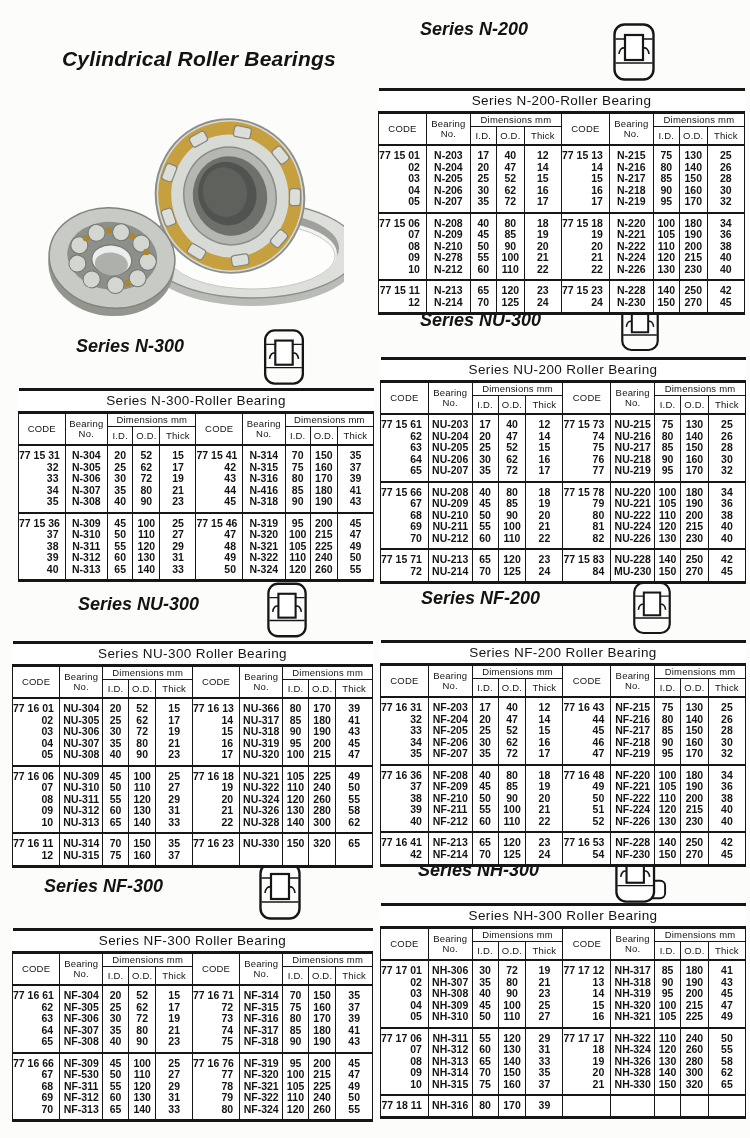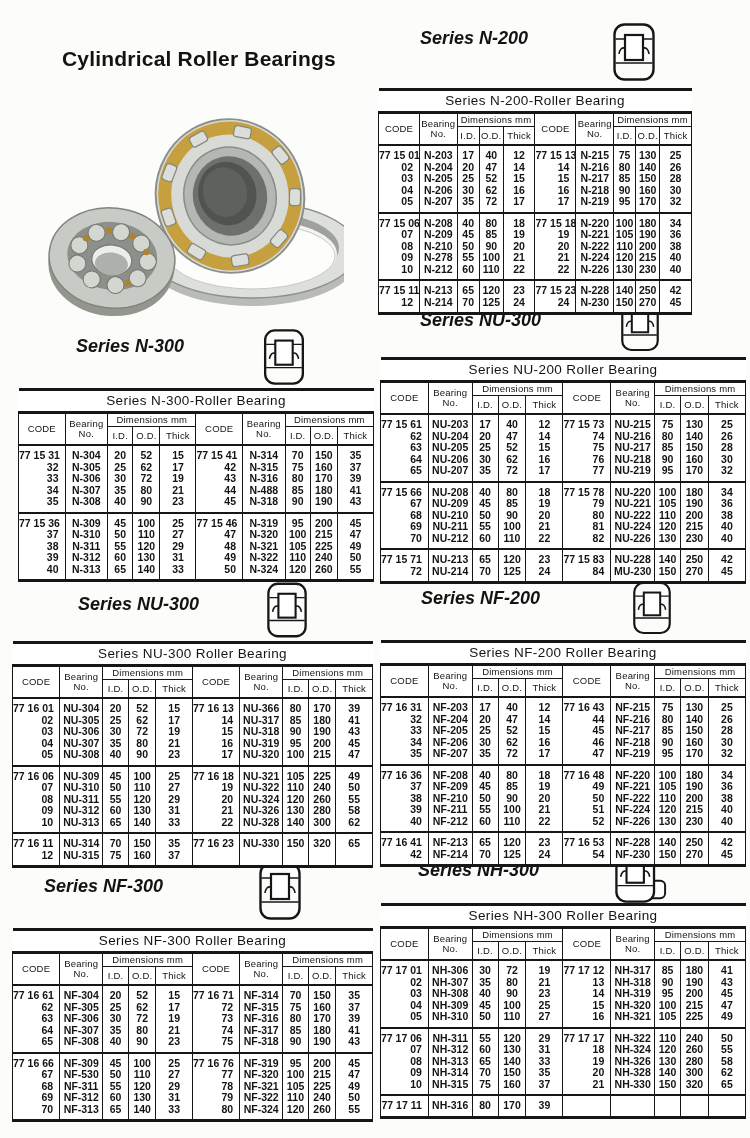--- a/index.html
+++ b/index.html
@@ -1,19 +1,19 @@
 <!DOCTYPE html>
 <html><head>
 <meta charset="utf-8">
 <style>
   html,body{margin:0;padding:0}
   body{width:750px;height:1138px;position:relative;background:#fcfcfa;color:#131313;
        font-family:"Liberation Sans",sans-serif;overflow:hidden}
   .abs{position:absolute}
-  .page-title{font-size:21px;font-weight:700;letter-spacing:.2px;white-space:nowrap}
+  .page-title{font-size:21px;font-weight:700;font-style:italic;letter-spacing:.2px;white-space:nowrap}
   .series-heading{font-size:18px;font-weight:700;font-style:italic;white-space:nowrap}
   .table-host table{width:100%;border-collapse:collapse;table-layout:fixed;background:#fff;
        border-top:3px solid #161616;border-bottom:3px solid #161616}
   .t-title{font-size:13.5px;font-weight:400;text-align:center;padding:2px 0 3px;
        border-bottom:3px solid #161616;letter-spacing:.4px}
   th{font-weight:400}
   th.h{font-size:9.5px;line-height:10px;text-align:center;vertical-align:middle;
        border:1px solid #161616;padding:1px 0;letter-spacing:.2px}
   th.h2{height:15px}
   thead{border-bottom:2px solid #161616}
@@ -97,21 +97,21 @@
         <circle cx="18" cy="-24" r="3.2"></circle>
       <circle cx="-6" cy="-27" r="3.2"></circle>
         <circle cx="-28" cy="-17" r="3.2"></circle>
       <circle cx="18" cy="23.5" r="3.2"></circle>
     </g>
     <ellipse cx="0" cy="2" rx="20" ry="15" fill="#eceded" stroke="#787a74" stroke-width="1.2"></ellipse>
     <ellipse cx="0" cy="6" rx="16.5" ry="11.5" fill="#aeb0ab"></ellipse>
   </g>
 </svg>
 
-<div class="abs series-heading" style="left:420px;top:28px">Series N-200</div>
+<div class="abs series-heading" style="left:420px;top:19px">Series N-200</div>
 <div class="abs series-heading" style="left:76px;top:336px">Series N-300</div>
 <div class="abs series-heading" style="left:420px;top:310px">Series NU-300</div>
 <div class="abs series-heading" style="left:78px;top:594px">Series NU-300</div>
 <div class="abs series-heading" style="left:421px;top:588px">Series NF-200</div>
 <div class="abs series-heading" style="left:44px;top:876px">Series NF-300</div>
 <div class="abs series-heading" style="left:418px;top:860px">Series NH-300</div>
 
 <svg class="abs" style="left:612px;top:22px" width="44" height="60" viewBox="0 0 44 60">
   <rect x="2.5" y="2.5" width="39" height="55" rx="10" fill="none" stroke="#161616" stroke-width="2.4"></rect>
   <line x1="3.5" y1="17" x2="40.5" y2="17" stroke="#161616" stroke-width="1.4"></line>
@@ -163,21 +163,21 @@
 <svg class="abs" style="left:614px;top:846px" width="54" height="60" viewBox="0 0 56 62">
   <rect x="34" y="36" width="19" height="18" rx="5" fill="#fff" stroke="#161616" stroke-width="2"></rect>
   <rect x="2.5" y="2.5" width="39" height="55" rx="10" fill="#fff" stroke="#161616" stroke-width="2.4"></rect>
   <line x1="3.5" y1="17" x2="40.5" y2="17" stroke="#161616" stroke-width="1.4"></line>
   <line x1="3.5" y1="41" x2="40.5" y2="41" stroke="#161616" stroke-width="1.4"></line>
   <rect x="13" y="13" width="18" height="25" fill="#fff" stroke="#161616" stroke-width="2.2"></rect>
   <path d="M7,32 q1,-7 6,-6" fill="none" stroke="#161616" stroke-width="1.6"></path>
   <path d="M37,32 q-1,-7 -6,-6" fill="none" stroke="#161616" stroke-width="1.6"></path>
 </svg>
 
-<div class="abs table-host" style="left:378px;top:88px;width:314px">
+<div class="abs table-host" style="left:378px;top:88px;width:367px">
     <table>
       <colgroup>
         <col style="width:13.1%">
         <col style="width:12%">
         <col style="width:7.1%">
         <col style="width:7.65%">
         <col style="width:10.15%">
         <col style="width:13.1%">
         <col style="width:12%">
         <col style="width:7.1%">
@@ -429,21 +429,21 @@
           <td class="c-num">170</td>
           <td class="c-num">39</td>
         </tr>
         <tr>
           <td class="c-code">34</td>
           <td class="c-brg">N-307</td>
           <td class="c-num">35</td>
           <td class="c-num">80</td>
           <td class="c-num">21</td>
           <td class="c-code">44</td>
-          <td class="c-brg">N-488</td>
+          <td class="c-brg">N-416</td>
           <td class="c-num">85</td>
           <td class="c-num">180</td>
           <td class="c-num">41</td>
         </tr>
         <tr>
           <td class="c-code">35</td>
           <td class="c-brg">N-308</td>
           <td class="c-num">40</td>
           <td class="c-num">90</td>
           <td class="c-num">23</td>
@@ -1394,21 +1394,21 @@
           <td class="c-num">37</td>
           <td class="c-code">21</td>
           <td class="c-brg">NH-330</td>
           <td class="c-num">150</td>
           <td class="c-num">320</td>
           <td class="c-num">65</td>
         </tr>
       </tbody>
       <tbody>
         <tr>
-          <td class="c-code">77 17 11</td>
+          <td class="c-code">77 18 11</td>
           <td class="c-brg">NH-316</td>
           <td class="c-num">80</td>
           <td class="c-num">170</td>
           <td class="c-num">39</td>
           <td class="c-code"></td>
           <td class="c-brg"></td>
           <td class="c-num"></td>
           <td class="c-num"></td>
           <td class="c-num"></td>
         </tr>

